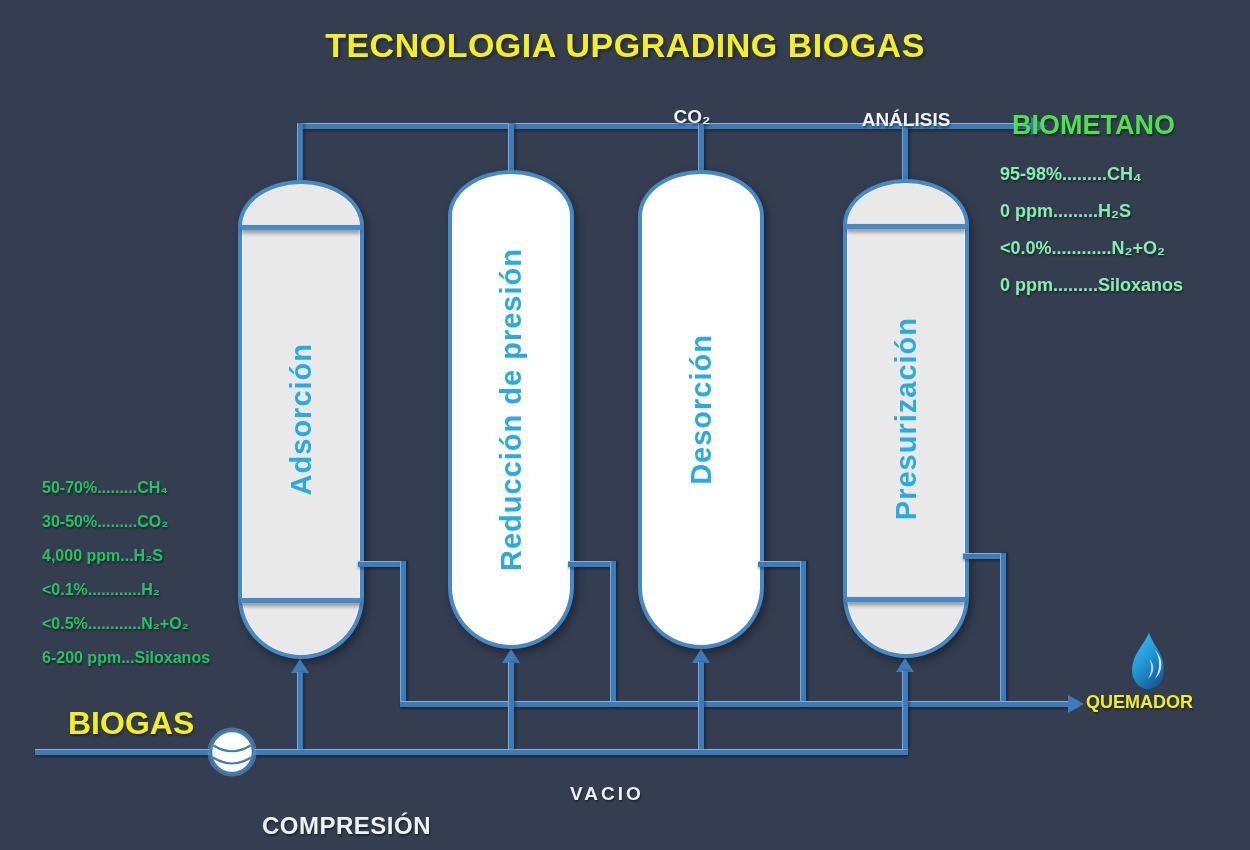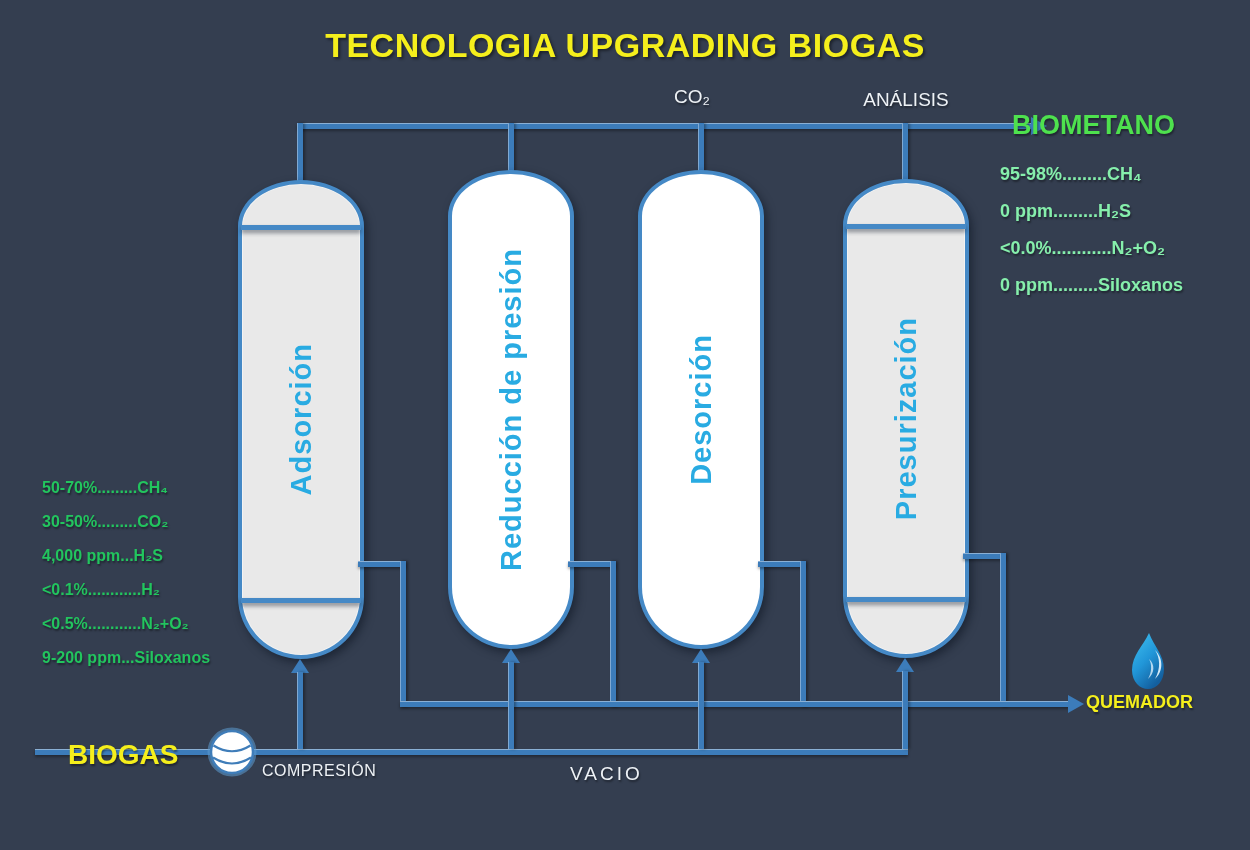--- a/index.html
+++ b/index.html
@@ -10,21 +10,21 @@
     position:relative;overflow:hidden;
   }
   .abs{position:absolute;}
 
   
   .title{
     left:0;top:26px;width:1250px;text-align:center;
     font-size:34px;font-weight:bold;color:#f5ef1c;
     letter-spacing:.5px;text-shadow:2px 2px 3px rgba(0,0,0,.45);
   }
-  .white-lbl{color:#eef2f6;font-weight:normal;text-shadow:1px 2px 2px rgba(0,0,0,.4);}
+  .white-lbl{color:#eef2f6;font-weight:bold;text-shadow:1px 2px 2px rgba(0,0,0,.4);margin-top:20px;}
   .yellow-lbl{color:#f5ef1c;font-weight:bold;text-shadow:1px 2px 2px rgba(0,0,0,.4);}
   .green-lbl{color:#4ee14e;font-weight:bold;text-shadow:1px 2px 2px rgba(0,0,0,.4);}
 
   .comp-list div{font-weight:bold;text-shadow:1px 2px 2px rgba(0,0,0,.4);white-space:nowrap;}
   .comp-green div{height:37px;line-height:37px;font-size:18px;color:#86efac;}
   .comp-yellow div{height:34px;line-height:34px;font-size:16px;color:#22c55e;}
 
   
   .pipe{background:#3c7cba;}
   .pipe-h{height:6px;box-shadow:inset 0 1px 0 rgba(255,255,255,.40),0 2px 3px rgba(0,0,0,.35);}
@@ -75,21 +75,21 @@
   <div>&lt;0.0%............N₂+O₂</div>
   <div>0 ppm.........Siloxanos</div>
 </div>
 
 <div class="abs comp-list comp-yellow" style="left:42px;top:471px;">
   <div>50-70%.........CH₄</div>
   <div>30-50%.........CO₂</div>
   <div>4,000 ppm...H₂S</div>
   <div>&lt;0.1%............H₂</div>
   <div>&lt;0.5%............N₂+O₂</div>
-  <div>9-200 ppm...Siloxanos</div>
+  <div>6-200 ppm...Siloxanos</div>
 </div>
 
 <div class="abs vessel vessel-gray" style="left:238px;top:180px;">
   <div class="capline" style="top:41px;"></div>
   <div class="capline" style="top:414px;"></div>
   <span class="vessel-label">Adsorción</span>
 </div>
 <div class="abs vessel vessel-white" style="left:448px;top:170px;">
   <span class="vessel-label">Reducción de presión</span>
 </div>
@@ -141,16 +141,16 @@
       <stop offset="0" stop-color="#41c3f2"></stop>
       <stop offset="0.55" stop-color="#2196d8"></stop>
       <stop offset="1" stop-color="#135f9e"></stop>
     </linearGradient>
   </defs>
   <path d="M21 0 C 15 13, 4 22, 4 37 C 4 49, 12 56, 20 56 C 29 56, 36 48, 36 36 C 36 22, 26 13, 21 0 Z" fill="url(#flameGrad)"></path>
   <path d="M27 17 C 32 25, 33 35, 27 46 C 35 39, 36 26, 27 17 Z" fill="#e8f6ff" opacity="0.9"></path>
   <path d="M21 26 C 24 31, 24 39, 20 46 C 27 40, 27 31, 21 26 Z" fill="#e8f6ff" opacity="0.75"></path>
 </svg>
 
-<div class="abs yellow-lbl" style="left:68px;top:739px;font-size:28px;">BIOGAS</div>
-<div class="abs white-lbl" style="left:262px;top:762px;font-size:16px;letter-spacing:.5px;">COMPRESIÓN</div>
+<div class="abs yellow-lbl" style="left:68px;top:705px;font-size:32px;">BIOGAS</div>
+<div class="abs white-lbl" style="left:262px;top:792px;font-size:24px;letter-spacing:.5px;">COMPRESIÓN</div>
 <div class="abs white-lbl" style="left:570px;top:763px;font-size:19px;letter-spacing:3px;">VACIO</div>
 <div class="abs yellow-lbl" style="left:1086px;top:692px;font-size:18px;">QUEMADOR</div>
 
 </body></html>

